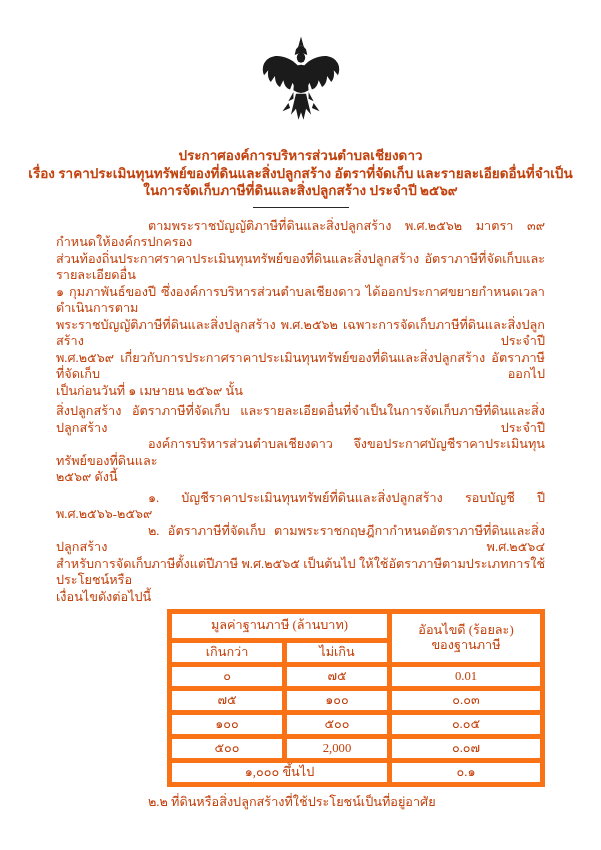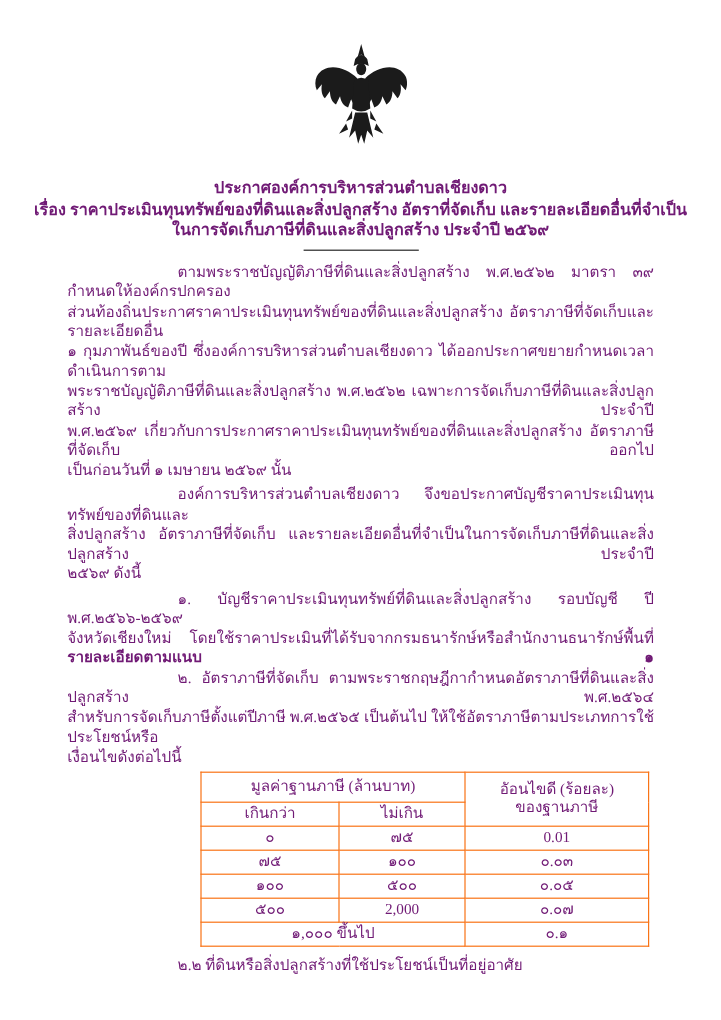--- a/index.html
+++ b/index.html
@@ -1,37 +1,37 @@
 <!DOCTYPE html>
 <html><head>
 <meta charset="utf-8">
 <style>
   html,body{margin:0;padding:0;background:#9a9a9a;}
   .page{
     width:601px;height:850px;background:#ffffff;position:relative;
-    margin:0 auto;overflow:hidden;color:#701a75;
+    margin:0 auto;overflow:hidden;color:#c2410c;
     font-family:"Liberation Serif","DejaVu Serif",serif;
   }
   .emblem-wrap{padding-top:36px;text-align:center;}
   .title{text-align:center;font-weight:bold;font-size:13.5px;line-height:17.5px;}
   .titles{margin-top:5px;}
   .divider{width:96px;border-top:1.6px solid #262626;margin:7px auto 0;height:0;}
   .body{margin:10px 56px 0;font-size:12.7px;line-height:16.5px;}
   .ln{min-height:16.5px;}
   .j{text-align:justify;text-align-last:justify;}
   .ind{text-indent:92px;}
   .b{font-weight:bold;}
   .p2,.it1{margin-top:4px;}
   .sect{margin-left:92px;margin-top:3px;}
   table.tx{
     border-collapse:collapse;margin:4px 0 6px 111px;width:373px;
     font-size:12.7px;table-layout:fixed;
   }
   .tx td{
-    border:1px solid #f97316;text-align:center;vertical-align:middle;
+    border:5px solid #f97316;text-align:center;vertical-align:middle;
     padding:1px 3px;line-height:15.5px;height:17px;font-weight:normal;
   }
   .tx td.hh{height:22px;}
   .tx .c1{width:115px;}.tx .c2{width:105px;}.tx .c3{width:153px;}
   .s22{margin-top:7px;}
 </style>
 </head>
 <body>
 
 <div class="page">
@@ -66,31 +66,27 @@
     <div>
       <div class="ln j ind">ตามพระราชบัญญัติภาษีที่ดินและสิ่งปลูกสร้าง พ.ศ.๒๕๖๒ มาตรา ๓๙ กำหนดให้องค์กรปกครอง</div>
       <div class="ln j">ส่วนท้องถิ่นประกาศราคาประเมินทุนทรัพย์ของที่ดินและสิ่งปลูกสร้าง อัตราภาษีที่จัดเก็บและรายละเอียดอื่น</div>
       <div class="ln j">๑ กุมภาพันธ์ของปี ซึ่งองค์การบริหารส่วนตำบลเชียงดาว ได้ออกประกาศขยายกำหนดเวลาดำเนินการตาม</div>
       <div class="ln j">พระราชบัญญัติภาษีที่ดินและสิ่งปลูกสร้าง พ.ศ.๒๕๖๒ เฉพาะการจัดเก็บภาษีที่ดินและสิ่งปลูกสร้าง ประจำปี</div>
       <div class="ln j">พ.ศ.๒๕๖๙ เกี่ยวกับการประกาศราคาประเมินทุนทรัพย์ของที่ดินและสิ่งปลูกสร้าง อัตราภาษีที่จัดเก็บ ออกไป</div>
       <div class="ln">เป็นก่อนวันที่ ๑ เมษายน ๒๕๖๙ นั้น</div>
     </div>
 
     <div class="p2">
+      <div class="ln j">สิ่งปลูกสร้าง อัตราภาษีที่จัดเก็บ และรายละเอียดอื่นที่จำเป็นในการจัดเก็บภาษีที่ดินและสิ่งปลูกสร้าง ประจำปี</div>
       <div class="ln j ind">องค์การบริหารส่วนตำบลเชียงดาว จึงขอประกาศบัญชีราคาประเมินทุนทรัพย์ของที่ดินและ</div>
-      <div class="ln j">สิ่งปลูกสร้าง อัตราภาษีที่จัดเก็บ และรายละเอียดอื่นที่จำเป็นในการจัดเก็บภาษีที่ดินและสิ่งปลูกสร้าง ประจำปี</div>
       <div class="ln">๒๕๖๙ ดังนี้</div>
     </div>
 
     <div class="it1">
       <div class="ln j ind">๑. บัญชีราคาประเมินทุนทรัพย์ที่ดินและสิ่งปลูกสร้าง รอบบัญชี ปี พ.ศ.๒๕๖๖-๒๕๖๙</div>
-      <div class="ln j">
-        <span>จังหวัดเชียงใหม่ โดยใช้ราคาประเมินที่ได้รับจากกรมธนารักษ์หรือสำนักงานธนารักษ์พื้นที่ </span>
-        <span class="b">รายละเอียดตามแนบ ๑</span>
-      </div>
     </div>
 
     <div>
       <div class="ln j ind">๒. อัตราภาษีที่จัดเก็บ ตามพระราชกฤษฎีกากำหนดอัตราภาษีที่ดินและสิ่งปลูกสร้าง พ.ศ.๒๕๖๔</div>
       <div class="ln j">สำหรับการจัดเก็บภาษีตั้งแต่ปีภาษี พ.ศ.๒๕๖๕ เป็นต้นไป ให้ใช้อัตราภาษีตามประเภทการใช้ประโยชน์หรือ</div>
       <div class="ln">เงื่อนไขดังต่อไปนี้</div>
     </div>
 
 
     <table class="tx">

